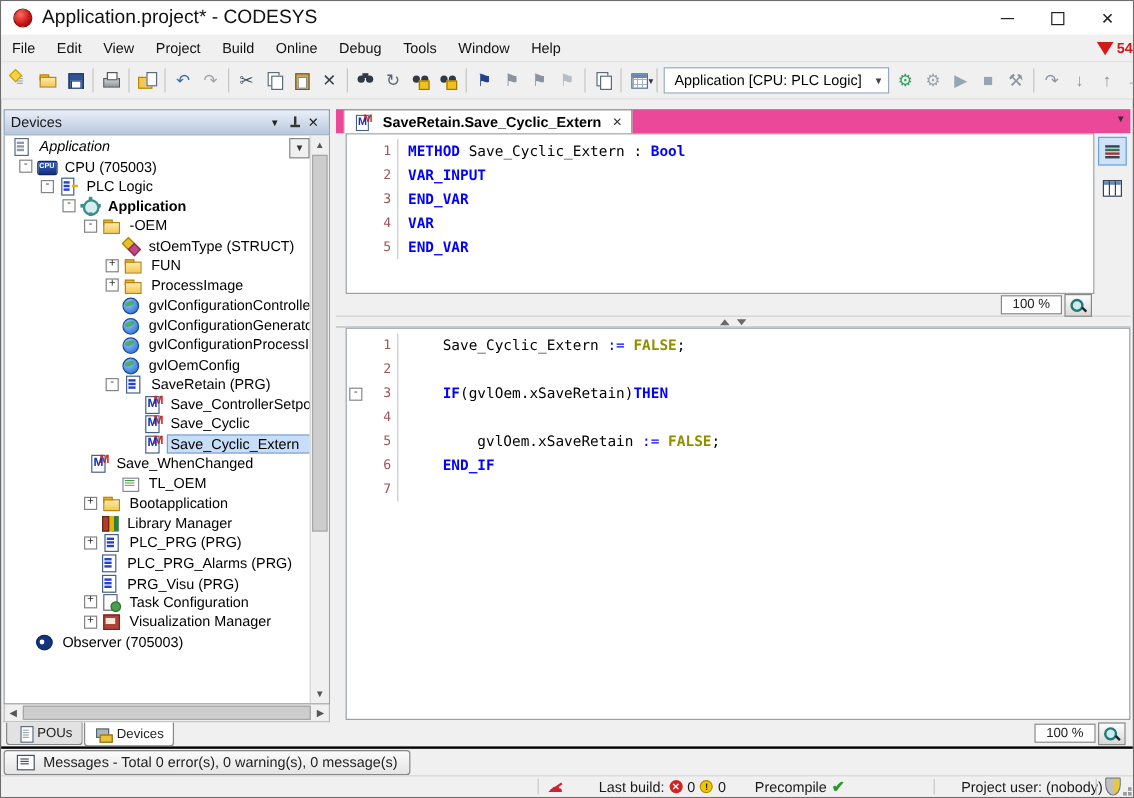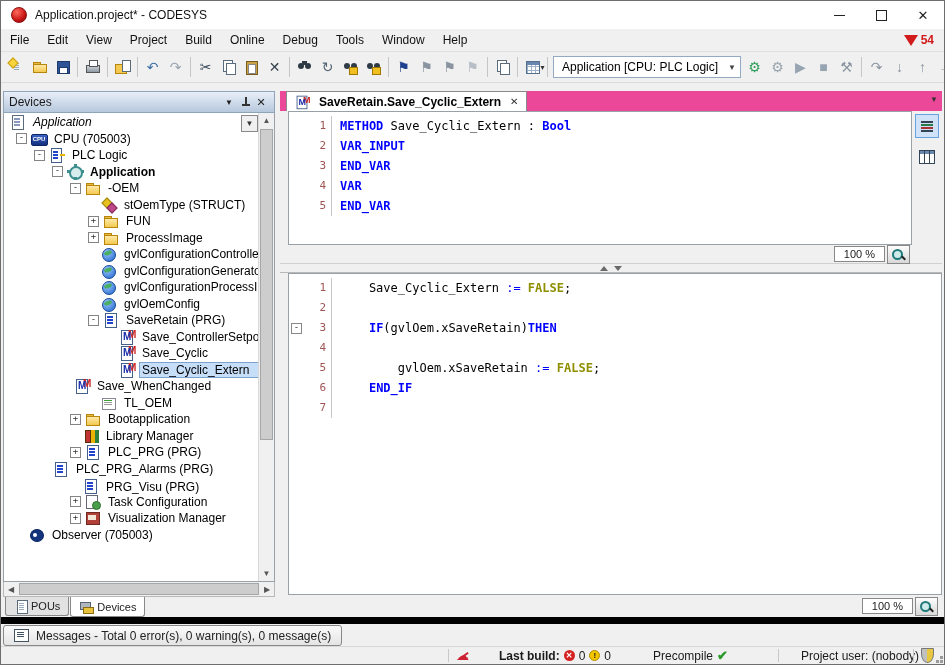--- a/index.html
+++ b/index.html
@@ -3,31 +3,31 @@
 <meta charset="utf-8">
 <style>
   html,body{margin:0;padding:0;}
   body{width:945px;height:665px;overflow:hidden;font-family:"Liberation Sans",sans-serif;background:#f0f0f0;}
   .window{width:943px;height:663px;border:1px solid #6d6d6d;display:flex;flex-direction:column;background:#f0f0f0;}
 
   
   .titlebar{height:28px;background:#ffffff;display:flex;align-items:center;flex:0 0 28px;}
   .appicon{width:14px;height:14px;border-radius:50%;margin:0 8px 0 10px;
     background:radial-gradient(circle at 35% 30%,#ff6a5e,#c81414 60%,#7a0a0a);border:1px solid #8a1010;}
-  .title-text{font-size:12px;color:#111;}
+  .title-text{font-size:16px;color:#111;}
   .tb-spacer{flex:1;}
   .wbtn{width:42px;height:28px;display:flex;align-items:center;justify-content:center;color:#222;}
   .glyph-min{display:block;width:11px;height:1px;background:#222;}
   .glyph-max{display:block;width:9px;height:9px;border:1px solid #222;}
   .glyph-close{font-size:13px;line-height:13px;}
 
   
   .menubar{height:22px;background:#f0f0f0;display:flex;align-items:center;flex:0 0 22px;border-bottom:1px solid #e0e0e0;}
   .menu-item{padding:0 9px;font-size:12px;color:#111;line-height:22px;}
-  .menu-right{margin-left:auto;display:flex;align-items:center;padding-right:10px;gap:3px;}
+  .menu-right{margin-left:auto;display:flex;align-items:center;gap:3px;}
   .flag-icon{width:0;height:0;border-left:7px solid transparent;border-right:7px solid transparent;border-top:11px solid #d11a1a;}
   .flag-count{color:#d11a1a;font-weight:bold;font-size:12px;}
 
   
   .toolbar{height:30px;background:#f0f0f0;display:flex;align-items:center;flex:0 0 30px;padding-left:4px;border-bottom:1px solid #dcdcdc;}
   .tbtn{width:23px;height:23px;display:flex;align-items:center;justify-content:center;flex:0 0 23px;}
   .tbtn span.g{font-size:14px;line-height:14px;}
   .tsep{width:1px;height:20px;background:#c5c5c5;margin:0 3px;flex:0 0 1px;}
   .tcombo{height:20px;border:1px solid #94aac2;background:#fff;display:flex;align-items:center;font-size:12px;
     padding:0 4px 0 8px;margin:0 2px;white-space:nowrap;}
@@ -175,21 +175,21 @@
   .fold{width:13px;flex:0 0 13px;position:relative;height:20px;}
   .fold .fbox{position:absolute;left:2px;top:5px;width:9px;height:9px;border:1px solid #888;background:#fff;font:9px/7px "DejaVu Sans Mono",monospace;text-align:center;color:#333;}
   .lnum{flex:0 0 24px;text-align:right;padding-right:5px;color:#a05454;font-size:11px;height:20px;line-height:20px;border-right:1px solid #c8c8c8;}
   .ctext{white-space:pre;padding-left:8px;line-height:20px;}
   .kw{color:#0000ff;font-weight:bold;}
   .op{color:#0000ff;}
   .cst{color:#8f8f00;font-weight:bold;}
   .pl{color:#000;}
 
   
-  .msgrow{height:22px;flex:0 0 22px;background:#f0f0f0;display:flex;align-items:flex-end;border-top:7px solid #000000;}
+  .msgrow{height:22px;flex:0 0 22px;background:#f0f0f0;display:flex;align-items:center;border-top:2px solid #000000;}
   .msg-tab{margin-left:2px;height:19px;display:flex;align-items:center;gap:7px;border:1px solid #888;border-radius:3px;
     background:linear-gradient(#fbfbfb,#e4e4e4);padding:0 10px;font-size:12px;color:#222;}
 
   
   .statusbar{height:17px;flex:0 0 17px;background:#f0f0f0;position:relative;border-top:1px solid #d8d8d8;font-size:12px;color:#1a1a1a;}
   .statusbar .ssep{position:absolute;top:2px;bottom:2px;width:1px;background:#c8c8c8;}
   .sitem{position:absolute;top:0;height:17px;display:flex;align-items:center;gap:4px;}
   .cloud-icon{color:#cc2233;font-size:13px;line-height:13px;position:relative;}
   .cloud-icon::after{content:"";position:absolute;left:2px;top:6px;width:11px;height:1.5px;background:#cc2233;transform:rotate(-35deg);}
   .err-icon{width:11px;height:11px;border-radius:50%;background:#d42222;color:#fff;font:bold 8px/11px "Liberation Sans",sans-serif;text-align:center;display:inline-block;}
@@ -456,21 +456,21 @@
             <div class="trow" style="padding-left: 66px;">
               <span class="expspace"></span>
               <span class="ticon i-library"></span>
               <span class="lbl">Library Manager</span>
             </div>
             <div class="trow" style="padding-left: 66px;">
               <span class="exp">+</span>
               <span class="ticon i-pou"></span>
               <span class="lbl">PLC_PRG (PRG)</span>
             </div>
-            <div class="trow" style="padding-left: 36px;">
+            <div class="trow" style="padding-left: 66px;">
               <span class="expspace"></span>
               <span class="ticon i-pou"></span>
               <span class="lbl">PLC_PRG_Alarms (PRG)</span>
             </div>
             <div class="trow" style="padding-left: 66px; align-items: flex-end;">
               <span class="expspace"></span>
               <span class="ticon i-pou"></span>
               <span class="lbl">PRG_Visu (PRG)</span>
             </div>
             <div class="trow" style="padding-left: 66px;">
@@ -624,27 +624,27 @@
       <span>Messages - Total 0 error(s), 0 warning(s), 0 message(s)</span>
     </span>
   </div>
 
   <div class="statusbar">
     <span class="ssep" style="left:447px;"></span>
     <span class="sitem" style="left:455px;">
       <span class="cloud-icon">☁</span>
     </span>
     <span class="sitem" style="left:498px;">
-      <span style="font-weight:bold;">Last build:</span>
+      <span style="font-weight:normal;">Last build:</span>
       <span class="err-icon">✕</span>
       <span>0</span>
       <span class="warn-icon">!</span>
       <span>0</span>
     </span>
-    <span class="sitem" style="left:652px;">
+    <span class="sitem" style="left:628px;">
       <span>Precompile</span>
       <span class="check-icon">✔</span>
     </span>
     <span class="ssep" style="left:777px;"></span>
     <span class="sitem" style="left:800px;">
       <span>Project user: (nobody)</span>
     </span>
     <span class="ssep" style="left:912px;"></span>
     <span class="sitem" style="left:920px;">
       <span class="shield-icon"></span>

